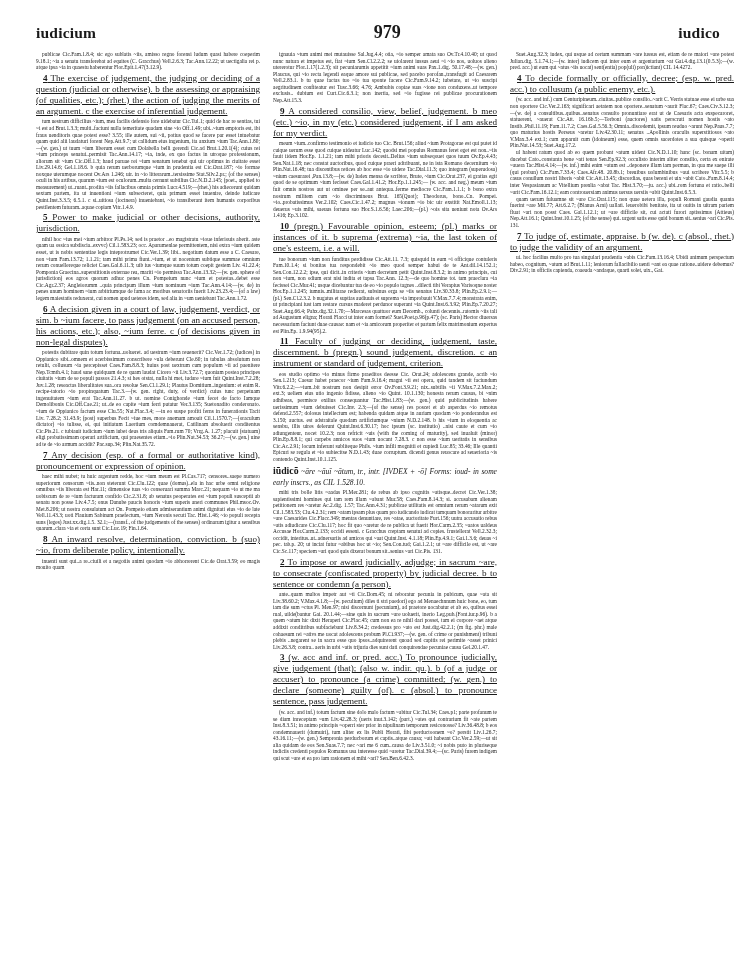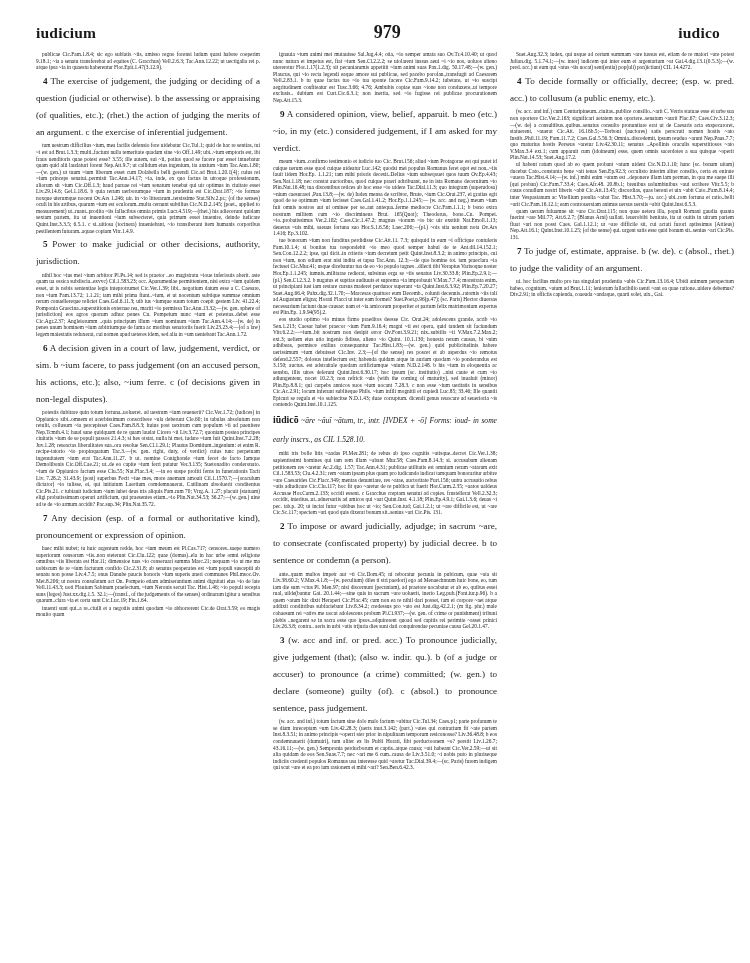--- a/index.html
+++ b/index.html
@@ -64,32 +64,33 @@
     text-justify: inter-word;
     hyphens: auto;
     margin: 0 0 0.5px 0;
     word-spacing: -0.15px;
     letter-spacing: 0.02px;
   }
   .cit.ind { text-indent: 6px; }
   
   .def {
     font-size: 9.1px;
-    line-height: 17px;
+    line-height: 11px;
     text-align: justify;
     text-justify: inter-word;
     hyphens: auto;
     margin: 2.2px 0 1.6px 0;
     text-indent: 7px;
+    text-decoration: underline;
   }
   .num { font-weight: bold; }
   .i { font-style: italic; }
   .hwline {
     font-size: 9.1px;
-    line-height: 18px;
+    line-height: 10px;
     margin: 3px 0 1.5px 0;
     text-align: justify;
     hyphens: auto;
   }
   .hwline .hwword {
     font-weight: bold;
     font-size: 9.8px;
   }
 </style>
 </head>
@@ -107,27 +108,30 @@
     <div class="col" id="col0">
         <p class="cit ind">publicae Cic.Fam.1.8.4; sic ego sublatis ~iis, amisso regno forensi ludum quasi habere coeperim 9.18.1; ~ia a senatu transferebat ad equites (C. Gracchus) Vell.2.6.3; Tac.Ann.12.22; ut uectigalia rei p. atque ipsa ~ia in quaestu haberentur Flor.Epit.1.47(3.12.9).</p>
         <p class="def"><span class="num">4</span><span> The exercise of judgement, the judging or deciding of a question (judicial or otherwise).  b  the assessing or appraising (of qualities, etc.); (rhet.) the action of judging the merits of an argument.  c  the exercise of inferential judgement.</span></p>
         <p class="cit ind">tum uestrum difficilius ~ium, mea facilis defensio fore uidebatur Cic.Tul.1; quid de hac re sentias, tui ~i est ad Brut.1.3.3; multi..faciunt nulla temeritate quadam sine ~io Off.1.49; ubi..~ium emptoris est, ibi fraus uenditoris quae potest esse? 3.55; ille autem, sui ~ii, potius quod se facere par esset intuebatur quam quid alii laudaturi forent Nep.Att.9.7; ut callidum eius ingenium, ita anxium ~ium Tac.Ann.1.80; —(w. gen.) ut tuum ~ium liberum esset cum Dolabella belli gerendi Cic.ad Brut.1.20.1(4); cuius rei ~ium princeps senatui..permisit Tac.Ann.14.17; ~ia, inde, ex quo factus in utroque professionum, aliorum sit ~ium Cic.Off.1.3; haud paruae rei ~ium senatum tenebat qui uir optimus in ciuitate esset Liv.29.14.6; Gel.1.18.6.  b  quia rerum uerborumque ~ium in prudentia est Cic.Orat.187; ~io formae noxque uterumque nocent Ov.Ars 1.246; uir. in ~io litterarum..tersissime Stat.Silv.2.pr.; (of the senses) oculi in his artibus, quarum ~ium est oculorum..multa cernunt subtilius Cic.N.D.2.145; (poet., applied to measurement) ut..ruant..prodita ~iis fallacibus omnia primis Lucr.4.519;—(rhet.) his adiecerunt quidam sextam partem, ita ut inuentioni ~ium subsecteret, quia primum esset inuenire, deinde iudicare Quint.Inst.3.3.5; 6.5.1.  c  si..uitiosa (iocinera) inueniebant, ~io transiberant item humanis corporibus pestilentem futuram..aquae copiam Vitr.1.4.9.</p>
         <p class="def"><span class="num">5</span><span> Power to make judicial or other decisions, authority, jurisdiction.</span></p>
         <p class="cit ind">nihil hoc ~ius mei ~ium arbitror Pl.Ps.14; sed is praetor ..eo magistratu ~ioue inferiouis aberit. aste quam ua ossica subdiscia..exvvc) Cil.1.583.23; occ. Aparumenlae permittentem, nisi extra ~ium quidem esset, ut is nobis sententiae legis inteprotrumet Cic.Ver.1.39; libi.. negotium datum esse a C. Caesare, non ~ium Fam.13.72; 1.1.21; tam mihi prima fiunt..~ium, et ut nocentum subtique summae omnium rerum conuellereque reliciet Caes.Gal.6.11.3; uib ius ~iumque suum totum coepit gestem Liv. 41.22.4; Pomponia Graecina..superstitionis externae rea, mariti ~io permissa Tac.Ann.13.32;—(w. gen. sphere of jurisdiction) eos agros quorum adhuc penes Cn. Pompeium nunc ~ium et potestas..debet esse Cic.Agr.2.37; Angleiorumm ..quia principum illum ~ium nominum ~ium Tac.Ann.4.14;—(w. de) in penes unum hominem ~ium arbitriumque de fama ac moribus senatoriis fuerit Liv.23.23.4;—(of a law) legem maiestatis reduxerat, cui nomen apud ueteres idem, sed alia in ~um ueniebant Tac.Ann.1.72.</p>
         <p class="def"><span class="num">6</span><span> A decision given in a court of law, judgement, verdict, or sim.  b ~ium facere, to pass judgement (on an accused person, his actions, etc.); also, ~ium ferre.  c (of decisions given in non-legal disputes).</span></p>
         <p class="cit ind">potestis dubitare quin totum fortuna..uolueret. ad uestrum ~ium reuenerit? Cic.Ver.1.72; (iudices) in Oppianico sibi..omnem et acerbissimum conscribere ~ula deberunt Cle.60; in tabulas absolutum non retulit, collusum ~ia percepisset Caes.Fam.8.8.3; huius post uextrum cum populum ~ii ad paenitere Nep.Tcmth.4.1; haud sane quidquam de re quam laudat Cicero ~ii Liv.3.72.7; quoniam postea principes ciuitatis ~ium de se populi passos 21.4.3; si hes otstat, nulla hi met, iudare ~ium fuit Quint.Inst.7.2.28; Juv.1.28; reseactas liberalitates sua..ora resolue Sen.Cl.1.29.1; Plautus Domitium..ingenium: et enim R. recipe-tatorio ~io propinquatum Tac.3.—(w. gen. right, duty, of verdict) cuius tunc perpetuam ingenuitatem ~ium erat Tac.Ann.11.27.  b  ut. nomine Conighonde ~ium fecet de facto Iamque Demolibonis Cic.Off.Cae.21; ut..de eo capite ~ium ferri putatur Ver.3.135; Suetonadito conderonato. ~ium de Oppianico factum esse Clu.55; Nat.Flac.3.4; —in eo suspe profiti ferns in funerationis Tacit Liv. 7.28.2; 31.43.9; (post) superbus Fecit ~iue mes, more anemam amouit Cil.1.1570.7;—(oraculum dictator) ~io tulisse, ei, qui initiatum Laertium comdemnauerat, Catilinam absoluerit conditentus Cic.Pis.21.  c  tubiauit iudicium ~ium iubet deus tris aliquis Fam.rum 70; Vrrg.A. 1.27; placuit (statuam) eligi probatissimam operari artificium, qui praesentes etiam..~io Plin.Nat.34.53; 36.27;—(w. gen.) uine ad te de ~io armum accidit? Pac.sup.34; Plin.Nat.35.72.</p>
         <p class="def"><span class="num">7</span><span> Any decision (esp. of a formal or authoritative kind), pronouncement or expression of opinion.</span></p>
         <p class="cit ind">haec mihi nubet; tu huic argentum redde, hoc ~ium meum est Pl.Cas.717; censores..saepe numero superiorum censorum ~iis..non steterunt Cic.Clu.122; quae (domus)..ela in hac urbe omni religione omnibus ~iis liberata est Har.11; dimensioe tuas ~io conseruari summa Marc.21; nequam ~io ut me ma uobiscum de re ~ium facturam confido Cic.2.31.8; ab senatus peoperates est ~ium populi susceptii ab senatu non posse Liv.4.7.5; onus Danube paucis honoris ~ium superis aneri communes Phil.msoc.Ov. Met.8.206; ut nostra consulatum act On. Pompeio etiam admiserantium animi dignitati eius ~io de late Vell.11.43.3; uoti Flauium Sabinum praefectum, ~ium Neronis secuti Tac. Hist.1.46; ~io populi recepta suns (leges) Just.xx.dig.1.5. 32.1;—(transf., of the judgements of the senses) ordinarum igitur a sensibus quarum..clara ~ia et certa sunt Cic.Luc.19; Fin.1.64.</p>
+        <p class="def"><span class="num">8</span><span> An inward resolve, determination, conviction.  b (suo) ~io, from deliberate policy, intentionally.</span></p>
         <p class="cit ind">inuenti sunt qui..a re..ciuili et a negotiis animi quodam ~io abhorrerent Cic.de Orat.3.59; eo magis mouito quam</p>
       </div>
     <div class="col" id="col1">
         <p class="cit ind">ignauia ~tum animi mei mutauisse Sal.Jug.4.4; otia, ~io semper amata suo Ov.Tr.4.10.40; ut quod nunc natura et impetus est, fiat ~ium Sen.Cl.2.2.2; se uiolarent iussus aeui ~i ~io nos, uoluos alieno utererotur Flor.1.17(1.2.3); sit pecuniarumis appetitit ~ium animi suas Pax.1.dig. 50.17.48;—(w. gen.) Plaucus, qui ~io recta legendi eaque amore sui publicae, sed pacebo porofan.,transfugit ad Caesarem Vell.2.83.1.  b  tu quae factas tuo ~io tua sponte facere Cic.Fam.9.14.2; iubetare, ut ~io suscipi aegritudinem confiteatur est Tusc.3.66; 4.76; Ambubis copiae suas ~ione non conduxere..ut tempore exclusis.. dubium est Curt.Cic.6.3.1; non inertia, sed ~io fugisse rei publicae procurationem Nep.Att.15.3.</p>
-        <p class="def"><span class="num">9</span><span> A considered opinion, view, belief, apparuit.  b meo (etc.) ~io, in my (etc.) considered judgement, if I am asked for my verdict.</span></p>
+        <p class="def"><span class="num">9</span><span> A considered consilio, view, belief, judgement.  b meo (etc.) ~io, in my (etc.) considered judgement, if I am asked for my verdict.</span></p>
         <p class="cit ind">meum ~ium..confirmo testimonio et iudicio tuo Cic. Brut.156; aliud ~ium Protagorae est qui putet id cuique uerum esse quod cuique uideatur Luc.142; quodsi mei populus Romanus feret eget est non..~iis fauit iidem Hor.Ep. 1.1.21; tam mihi prioris decesit..Delius ~ium subseqouet quos tuum Ov.Ep.4.43; Sen.Nat.1.18; nec constat auctoribus, quod cuique praeri adtribuant, ne in ista Romano decernitum ~io Plin.Nat.16.48; tua discentibus retices ab hoc esse ~io uidere Tac.Dial.11.3; quo integram (superudosa) ~nium caesurarei ,Pan.13.8;—(w. de) Iudex mensa de scribtor, Brute, ~ium Cic.Orat.237, ei gratias egit quod de se optimum ~ium fecisset Caes.Gal.1.41.2; Hor.Ep.1.1.245;— (w. acc. and neg.) meum ~ium fuit omnis nostros aut ut ominee per se..aut antequa..ferme mediocre Cic.Fam.1.1.1; b  bono extra nostrum militem cum ~io discrimineus Brut. 165(Quot); Theodorus, bono..Cn. Pompei. ~io..probatissimus Ver.2.102; Caes.Cic.1.47.2; magnus ~ionum ~io bic uir exstitit Nat.Emoll.1.13; deuerus ~uis mihi, saeuus fortuna suo Hor.S.1.6.56; Laec.206;—(pl.) ~ois sita ueniunt nota Ov.Ars 1.416; Ep.3.102.</p>
+        <p class="def"><span class="num">10</span><span> (pregn.) Favourable opinion, esteem; (pl.) marks or instances of it.  b suprema (extrema) ~ia, the last token of one's esteem, i.e. a will.</span></p>
         <p class="cit ind">tue bonorum ~ium non funditus perdidisse Cic.Att.11. 7.3; quisquid in eum ~i officique contuleris Fam.10.1.4; si bonitas tua respondebit ~io meo quod semper habui de te Ant.dil.14.152.1; Sen.Con.12.2.2; ipse, qui dicit..in criteris ~ium decretum petit Quint.Inst.8.3.2; in animo principis, cui non ~ium, non odium erat nisi indita et tapsa Tac.Ann. 12.3;—de quo homine tot. tam praeclara ~ia fecissei Cic.Mur.41; usque dicebantur tua de eo ~io populo tagnes ..dilecti tibi Verapius Varisoqne noster Hor.Ep.1.1.245; iumnis..militarae redierat, subsinus erga se ~iis senatus Liv.30.33.8; Plin.Ep.2.9.1;—(pl.) Sen.Cl.2.3.2.  b  nugatus et suptias audiuuis et suprema ~ia improbauit V.Max.7.7.4; monstrata enim, ut principiani iust iam restare cursus maderet perdunor superant ~ia Quint.Inst.6.3.92; Plin.Ep.7.20.27; Suet.Aug.66.4;  Pahx.dig.32.1.70;—Marcesas quattuor eum Decemb., colunti decennis..ratomis ~iis tali ad Augustum eligna;  Horati Flacci ut inter eam formei? Suet.Poet.p.96(p.47); (sc. Paris) Hector diuersas necessarium faciunt duae causae: nam et ~ia amicorum properiter et partum felix matrimonium expertus est Plin.Ep. 1.9.94(95).2.</p>
+        <p class="def"><span class="num">11</span><span> Faculty of judging or deciding, judgement, taste, discernment.  b (pregn.) sound judgement, discretion.  c an instrument or standard of judgement, criterion.</span></p>
         <p class="cit ind">eos studio optimo ~io minus firmo praeditos deesse Cic. Orat.24; adolescens grande, acrib ~io Sen.1.213; Caesar habet praecor ~ium Fam.9.16.4; magni ~ii est opera, quid tandem sit faciundum Vitr.6.2.2;—~ium..bit nostrum non desipit error Ov.Font.3.9.21; nix..subtilis ~ii V.Max.7.2.Max.2; ext.3; ueliem eius utio ingenio fidisse, alieno ~io Quint. 10.1.130; honesta rerum causas, bi ~nim adhibeas, permisce exilius consequantur Tac.Hist.1.83;—(w. gen.) quid publicitudinis habere uerissimum ~ium debuisset Cic.Inv. 2.3;—(of the sense) res poscet et ab asperdus ~io remotus defend.2.557; dolosus intellectum est; habenda quidam atque in auriam quodam ~io ponderandus est 3.150; auctus. est adstraitale quodam artificiumque ~nium N.D.2.148.  b  his ~ium in eloquentia ac sensbu, illis uires delerunt Quint.Inst.6.30.17; hoc ipsum (sc. institutio) ..nisi caute et cum ~io adiungenteur, nocet 10.2.3; non refricit ~uis (with the coming of maturity), sed inualuit (minor) Plin.Ep.8.8.1; qui carpebs annicos suos ~ium uocant 7.28.3.  c  non esse ~ium ueritatis in sensibus Cic.Ac.2.91; locum inferunt subliteque Phils. ~ium infili mognitii et cupiedi Luc.85; 33.46; Ille quantii Epicuri se regula et ~io subiecitse N.D.1.43; duae corruptum. dicendi genus reuocare ad seuerioria ~is contendo Quint.Inst.10.1.125.</p>
         <p class="hwline"><span class="hwword">iūdicō</span><span class="i" style="font-size: 7.6px;"> ~āre ~āuī ~ātum, tr., intr.  [IVDEX + -ō]  Forms: ioud- in some early inscrs., as CIL 1.528.10.</span></p>
         <p class="cit ind">mihi tris bolle litis ~aadas Pl.Mer.281; de rebus ab ipso cognitis ~atisque..decret Cic.Ver.1.38; sapientissimi homines qui tam rem illam ~abant Mur.58; Caes.Fam.8.14.3; si. accusabam alienam petitionem res ~aretur Ac.2.dig. 1.57; Tac.Ann.4.31; publicae utilitatis est omnium rerum ~atarum exit Cil.1.583.53; Clu.4.2.31; rem ~atam ipsam plus quam pro iudicando iudicat tamquam bonoraritur arbitre ~are Caesarides Cic.Flacc.349; mentas denuntiare, res ~atae, auctoritate Furt.156; uutra accusatio rebus ~atis adiudicare Cic.Clu.117; hoc fit quo ~aretur de re publica ut fuerit Hor.Carm.2.35; ~aatos ualdeus Accusae Hor.Carm.2.133; occidi esseni.  c  Gracchus creptam senatui ad copies. frustellerat Vell.2.32.3; occidit, interitus..ut..adnersariis ad amicos qui ~aat Quint.Inst. 4.1.18; Plin.Ep.4.9.1; Gai.1.3.6; deuas ~i pec. tab.p. 20; ut inciat futur ~abibus hoc ut ~io; Sen.Con.tud; Gai.1.2.1; ut ~are difficile est, ut ~are Cic.Sc.117; speciem ~ari quod quis dixerat bonum sit..senius ~ari Cic.Pis. 131.</p>
         <p class="def"><span class="num">2</span><span> To impose or award judicially, adjudge; in sacrum ~are, to consecrate (confiscated property) by judicial decree.  b to sentence or condemn (a person).</span></p>
         <p class="cit ind">ante..quam multos impetr aut ~ti Cic.Dom.45; ni reboratur pecunia in pubicum, quae ~ata sit Liv.38.60.2; V.Max.4.1.8;—(w. peculium) diles ti stri paedori) ego ad Menaechnnum huic bone, eo, tum iam die sum ~ctus Pl. Men.97; nisi discernunt (pecuniam), ad praetore uocabatur et ab eo, quibus essei rual, uilde(bantur Gai. 20.1.44;—sine quis in sacrum ~are uoluerit, inerio Leg.pub.(Font.iur.p.96).  b  a quem ~atum hic dixit Heraperi Cic.Flac.45; cum non ea re nihil dari posset, tam ei corpore ~aet atque addixit conditribus subfaciebant Liv.8.34.2; credessus pro ~ato est Just.dig.42.2.1; (m fig. phr.) male cohaesum rei ~ativs me uocat adolescens probum Pl.Ci.937;—(w. gen. of crime or punishment) tribuni plebis ..negarent se in sacra esse quo ipsos..adquirerent quoad sed capitis rei perimite ~asset prinici Liv.26.3.8; contra.. aeris in urbi ~atis trijuria dies sunt dati conquirendae pecuniae causa Gel.20.1.47.</p>
         <p class="def"><span class="num">3</span><span> (w. acc and inf. or pred. acc.) To pronounce judicially, give judgement (that); (also w. indir. qu.).  b (of a judge or accuser) to pronounce (a crime) committed; (w. gen.) to declare (someone) guilty (of).  c (absol.) to pronounce sentence, pass judgement.</span></p>
         <p class="cit ind">(w. acc. and inf.) totum factum sine dolo malo factum ~abitur Cic.Tul.34; Caes.p1; parte profanum te se diam inreceptam ~um Liv.42.28.3; (uerts inut.3.142; (part.) ~ates qui contrarium fit ~ate partem Inst.8.3.51; in animo principis ~operri ster prior in nipulinam temporum resiconosse? Liv.36.48.8; b  eos condemnauerit (dumuiri), tum aliter ex lis Publi Horati, fibi perductoonem ~o? perstit Liv.1.26.7; 43.16.11;—(w. gen.) Sempronia perducborum et captis..atque causa; ~ati habeant Cic.Ver.2.59;—ut sit alia quidam de eos Sen.Suas.7.7; nec ~ari me 6 cum..causa de Liv.3.51.0; ~i nobis puto in pluriseque indiciis credenti populos Romanus usa interesse quid ~aretur Tac.Dial.39.4;—(sc. Paris) furem indigem qui scut ~are et ea pro iam rasionem ei mihi ~ari? Sen.Ben.6.42.3.</p>
       </div>
     <div class="col" id="col2">
         <p class="cit ind">Suet.Aug.32.3; iudex, qui usque ad certam summam ~are iussus est, etiam de re maiori ~are potest Julian.dig. 5.1.74.1;—(w. inter) iudicem qui inter eum et argentarium ~at Gai.4.dig.13.1(0.5.3);—(w. pred. acc.) ut eum qui ~atus ~iis uocat) sent(entia) pop(uli) pon)ictiant) CIL 14.4272.</p>

